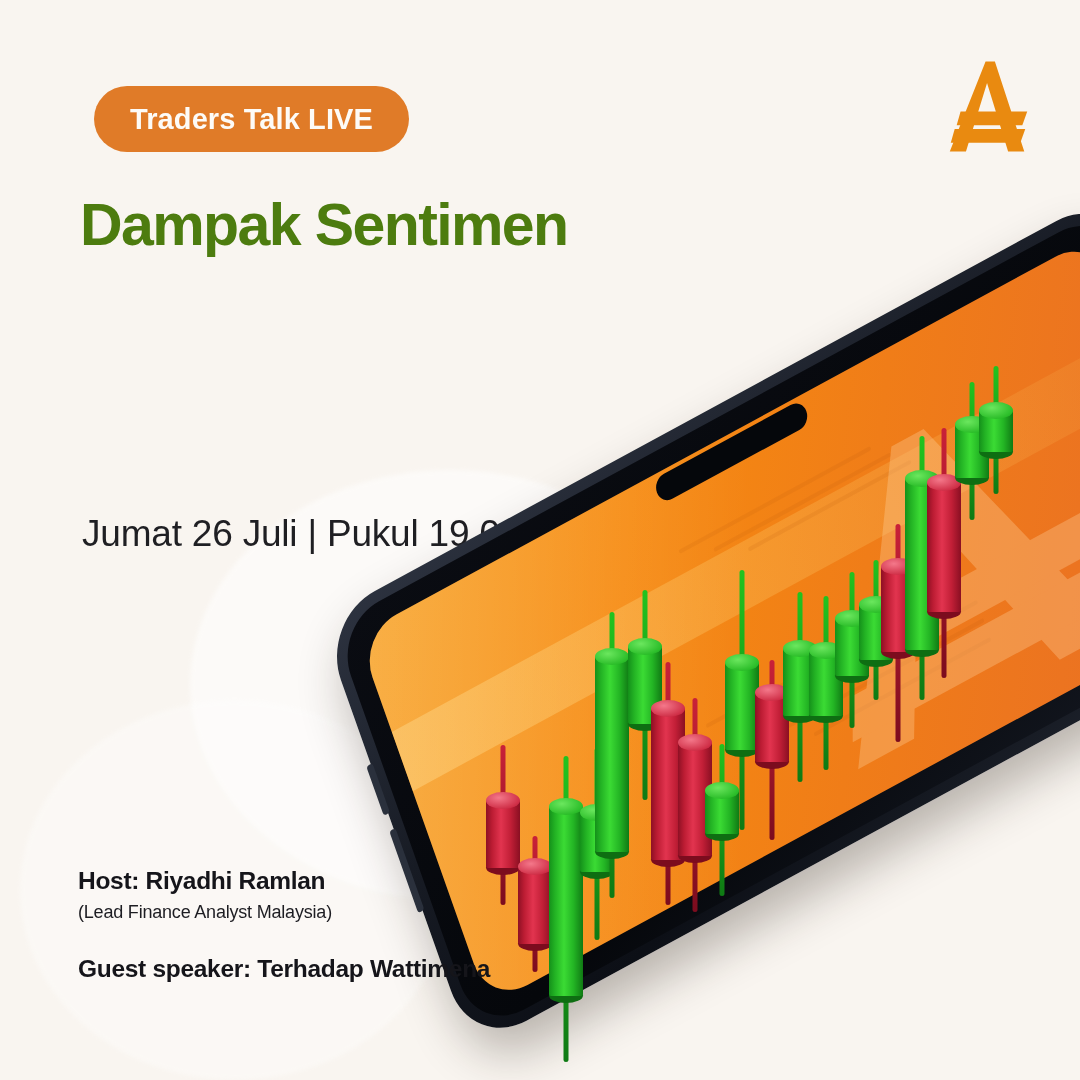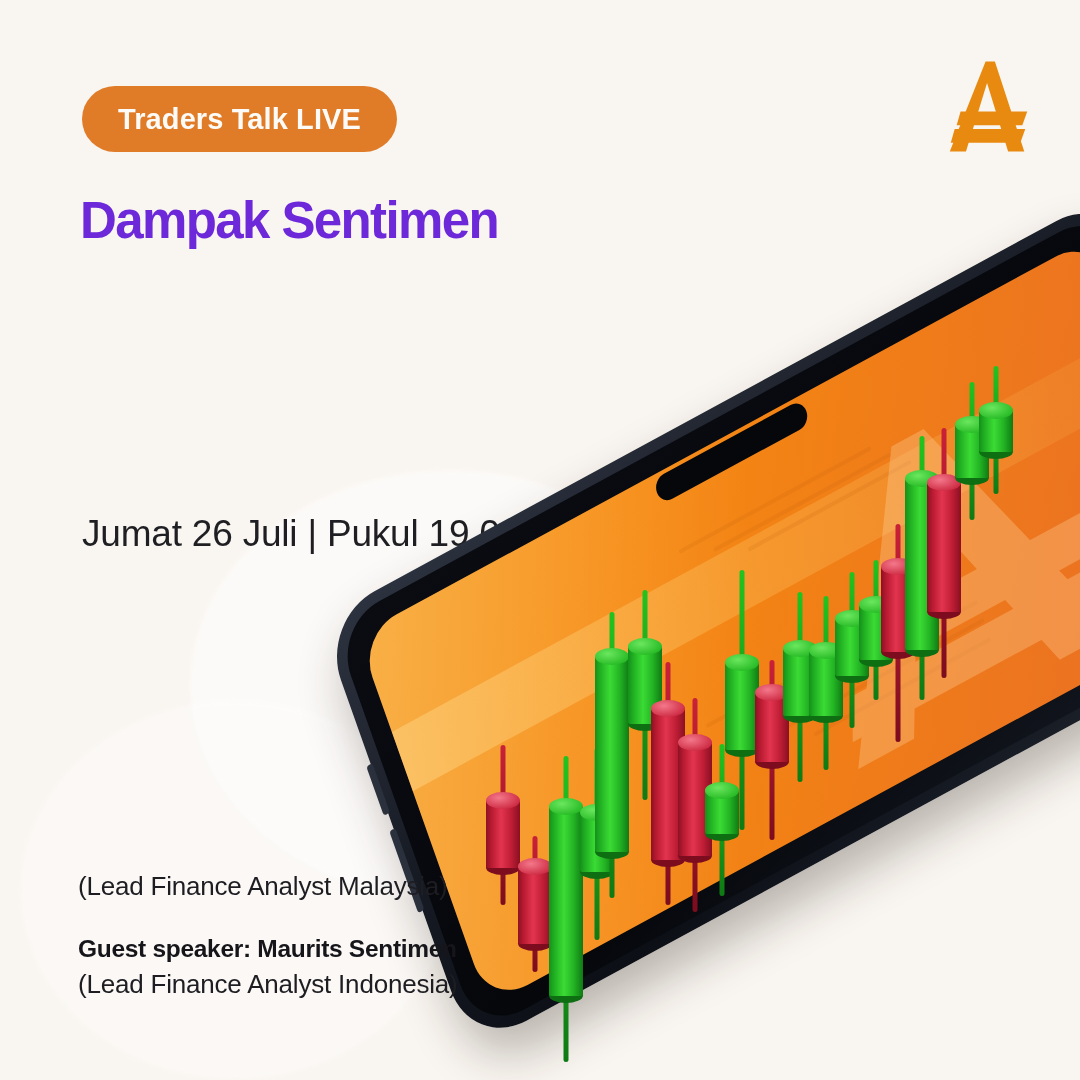--- a/index.html
+++ b/index.html
@@ -23,34 +23,34 @@
     filter:blur(2px);
   }
   .bg-blob.b1 { left:190px; top:470px; width:520px; height:430px; }
   .bg-blob.b2 { left:20px;  top:700px; width:430px; height:380px; opacity:.35; }
 
   
   .logo { position:absolute; right:42px; top:55px; width:98px; height:105px; }
 
   
   .badge {
-    position:absolute; left:82px; top:86px;
+    position:absolute; left:94px; top:86px;
     height:66px; padding:0 36px;
     display:flex; align-items:center; justify-content:flex-end;
     background:#E07B28; border-radius:36px;
     color:#FDFBF7; font-weight:bold; font-size:29px;
     letter-spacing:.1px; white-space:nowrap;
   }
 
   
   .headline {
     position:absolute; left:80px; top:196px;
     width:760px;
-    font-size:51px; line-height:.99;
-    font-weight:bold; color:#6d28d9;
+    font-size:59px; line-height:.99;
+    font-weight:bold; color:#4d7c0f;
     letter-spacing:-1.6px;
   }
   .headline .hl-line { display:block; white-space:nowrap; }
 
   
   .dateline {
     position:absolute; left:82px; top:513px;
     font-size:37px; color:#1F1F23;
     letter-spacing:-.2px; white-space:nowrap;
     font-weight:normal;
@@ -58,21 +58,21 @@
 
   
   .speakers { position:absolute; left:78px; top:866px; width:470px; z-index:6; }
   .spk { margin-bottom:30px; }
   .spk:last-child { margin-bottom:0; }
   .spk-name {
     font-size:24.5px; font-weight:bold; color:#15151A;
     letter-spacing:-.3px; white-space:nowrap; line-height:1.25;
   }
   .spk-role {
-    font-size:26px; color:#1D1D22; letter-spacing:-.2px;
+    font-size:18px; color:#1D1D22; letter-spacing:-.2px;
     white-space:nowrap; line-height:1.3; margin-top:4px;
     font-weight:normal;
   }
 
   
   .phone-wrap {
     position:absolute; left:330px; top:575px;
     width:900px; height:620px;
     transform: rotate(-28.5deg) skewX(-9deg);
     transform-origin: 10% 10%;
@@ -374,21 +374,21 @@
         <div class="body3d" style="top: 44px; height: 42px;">
           <div class="foot"></div>
           <div class="side"></div>
           <div class="cap"></div>
         </div>
       </div>
     </div>
 
   <div class="speakers" id="speakers">
       <div class="spk">
+        <div class="spk-name">Host: Riyadhi Ramlan</div>
         <div class="spk-role">(Lead Finance Analyst Malaysia)</div>
       </div>
       <div class="spk">
-        <div class="spk-name">Guest speaker: Maurits Sentimen</div>
-        <div class="spk-role">(Lead Finance Analyst Indonesia)</div>
+        <div class="spk-name">Guest speaker: Terhadap Wattimena</div>
       </div>
     </div>
 
 </div>
 
 </body></html>

